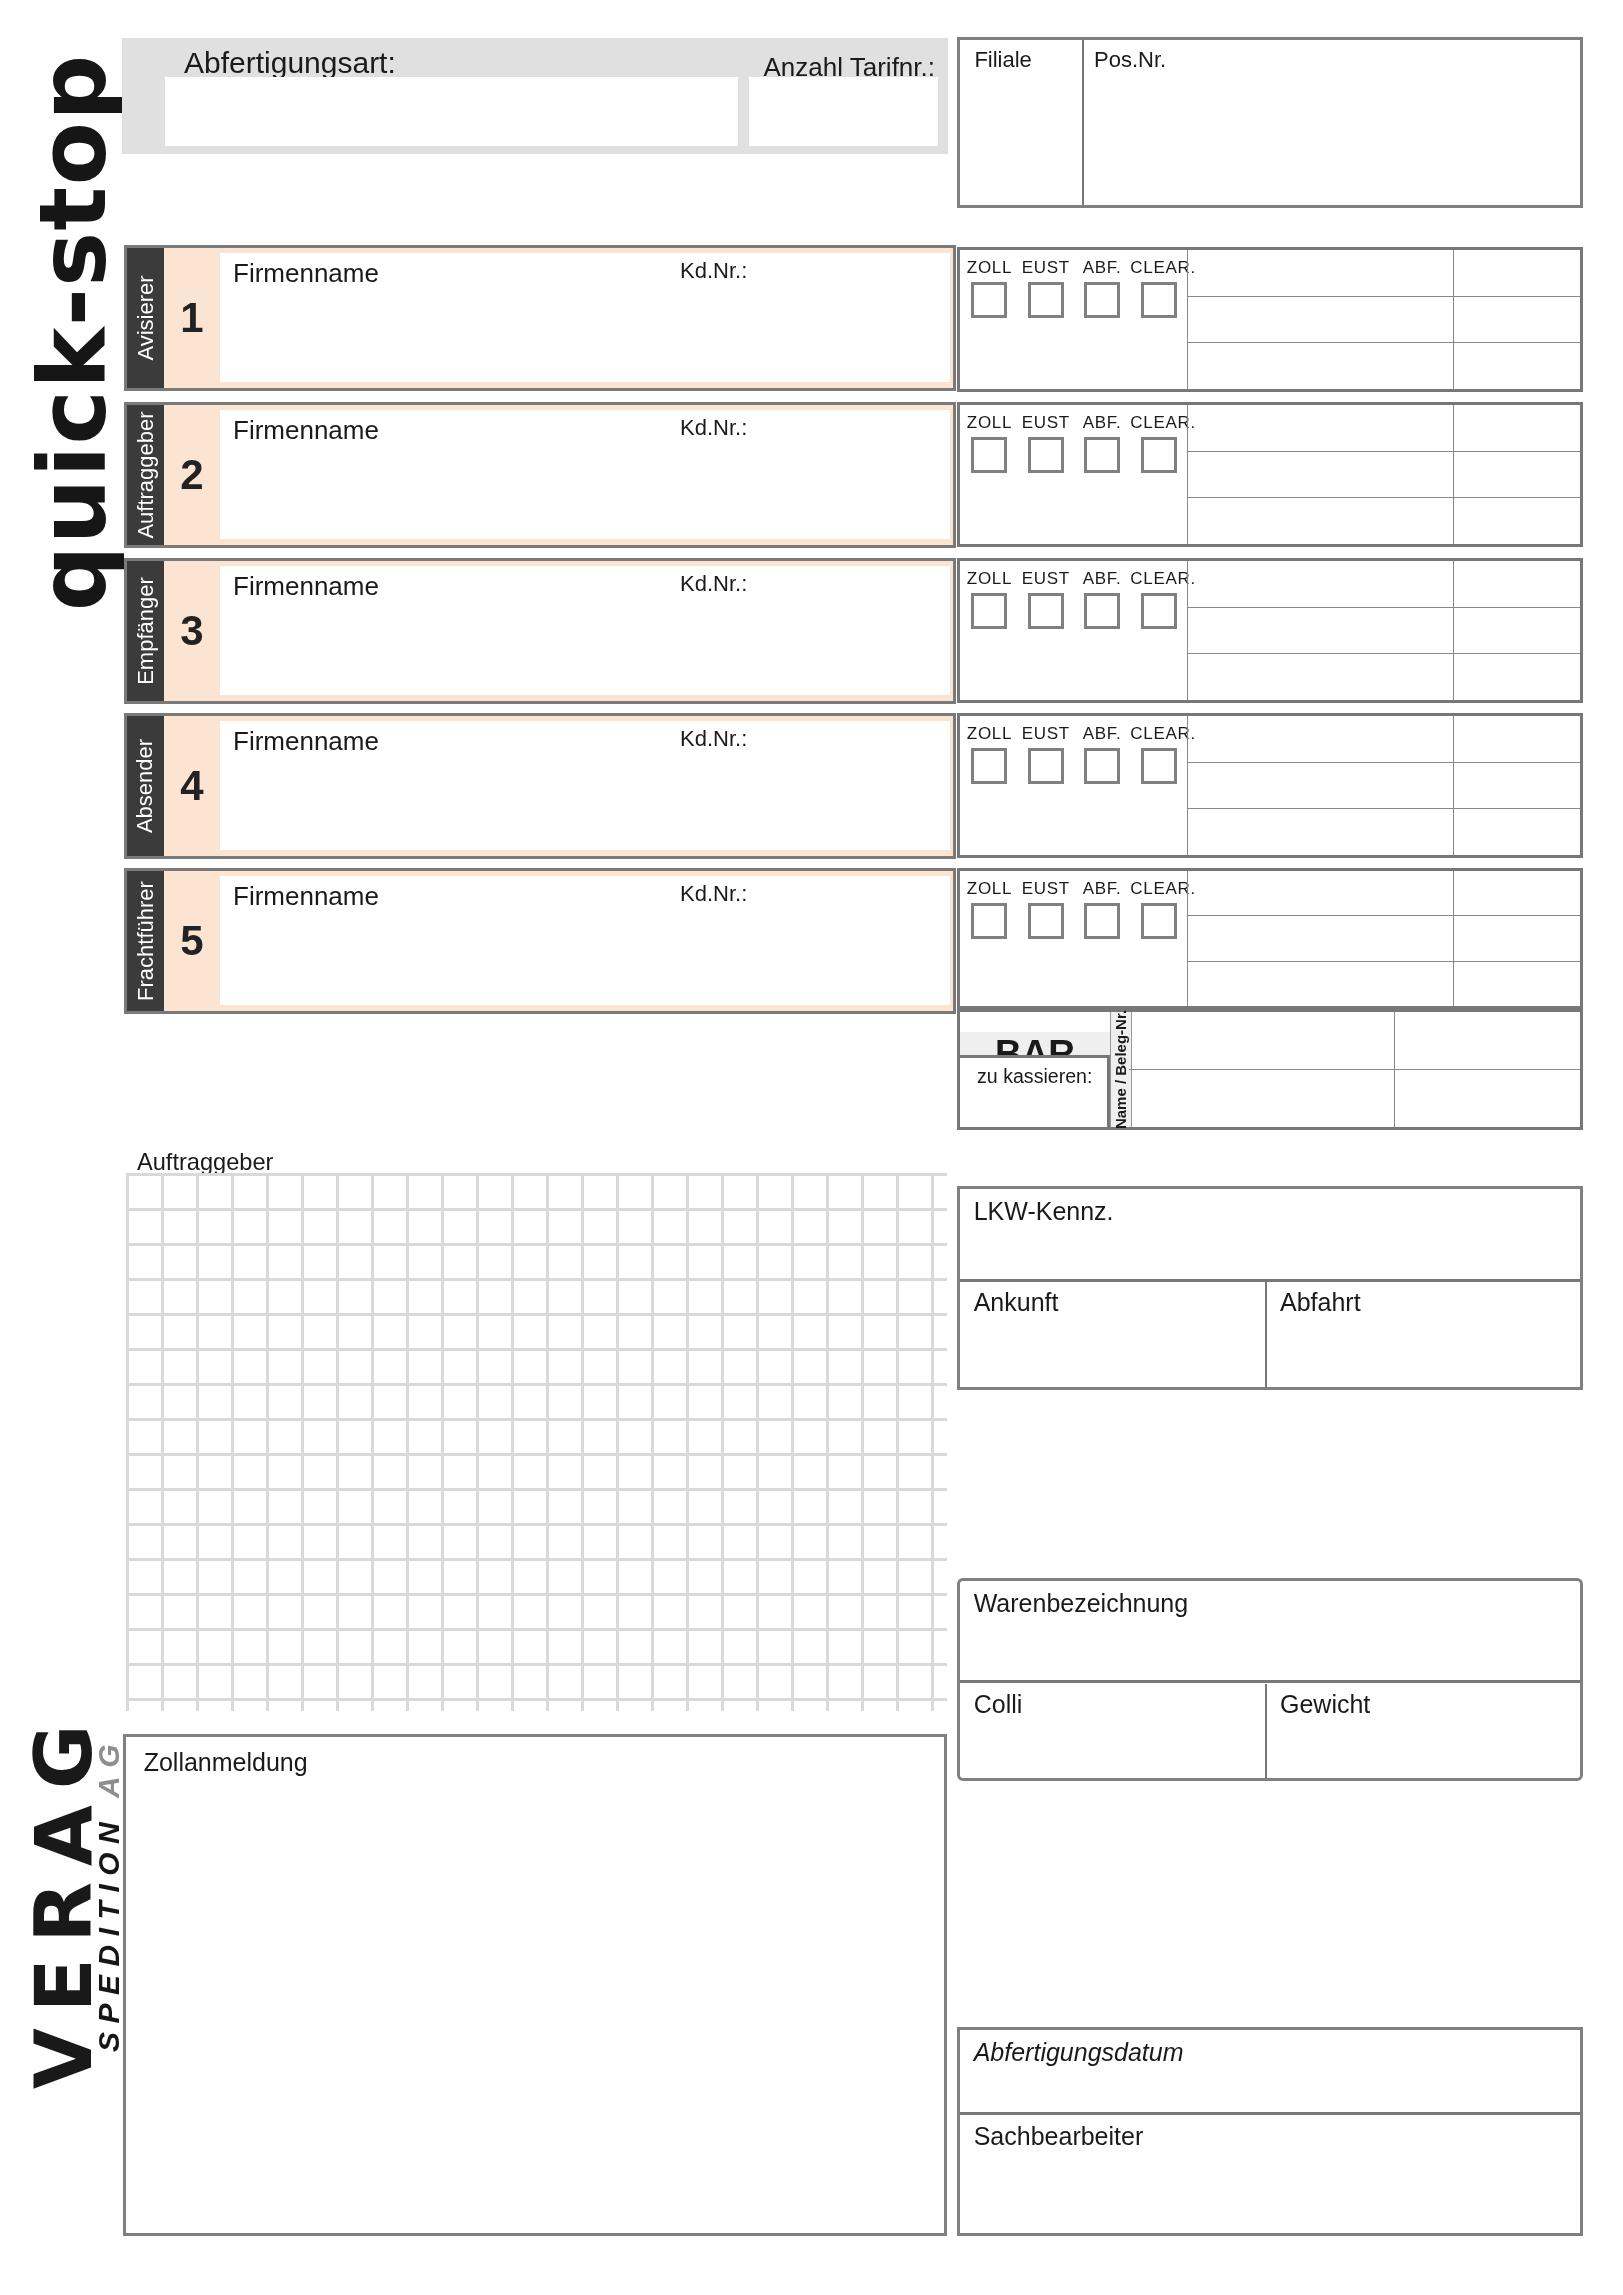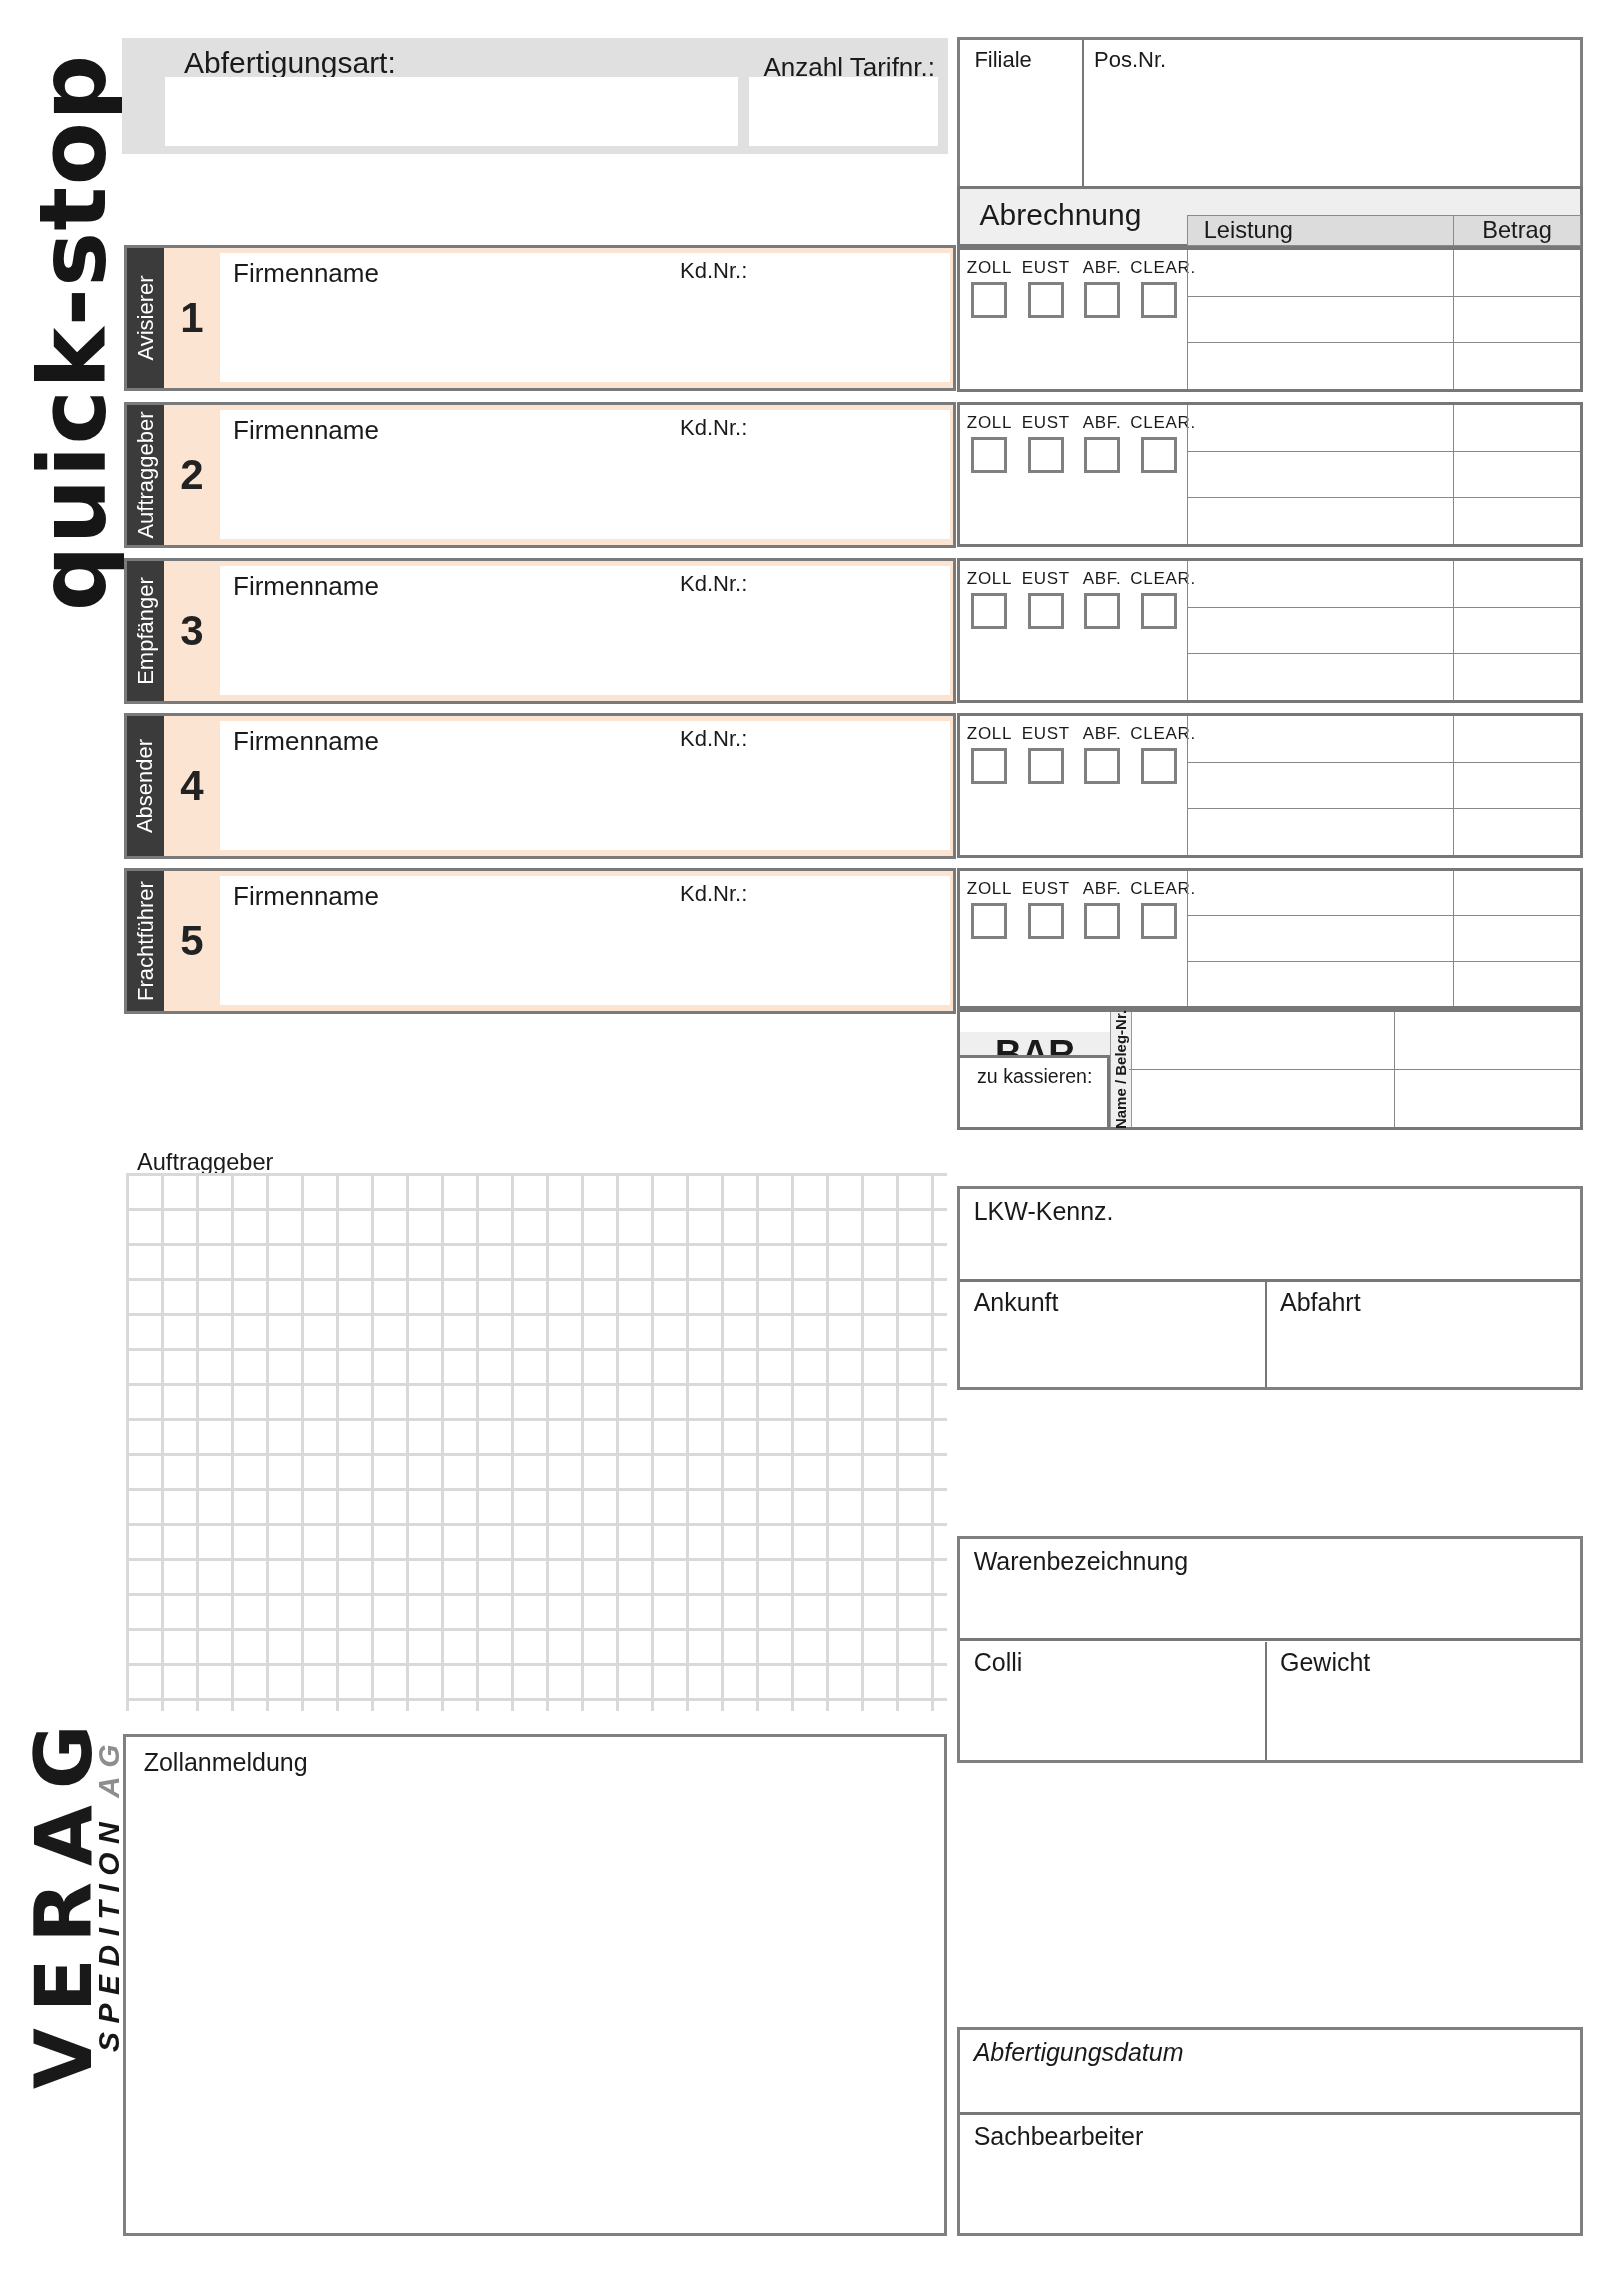--- a/index.html
+++ b/index.html
@@ -164,25 +164,20 @@
     <div class="rlabel">
         <span>Frachtführer</span>
       </div>
     <div class="rnum">5</div>
     <div class="rfield">
       <div class="rfirm">Firmenname</div>
       <div class="rkdnr">Kd.Nr.:</div>
     </div>
   </div>
 
-  <div class="abs abox ahdr" style="top:186px;height:61px;">
-    <div class="ahdr-title">Abrechnung</div>
-    <div class="colhdr leist">Leistung</div>
-    <div class="colhdr betr">Betrag</div>
-  </div>
 
   <div class="abs abox" style="top:247px;height:145px;">
     <div class="cbzone">
       <div class="cbcell">
           <div class="cblabel">ZOLL</div>
           <div class="cbbox"></div>
         </div>
       <div class="cbcell">
           <div class="cblabel">EUST</div>
           <div class="cbbox"></div>
@@ -379,21 +374,21 @@
     <div class="hdiv" style="top:90px;"></div>
     <div class="vdiv" style="left:305px;top:93px;bottom:0;"></div>
     <div class="glabel" style="left:13.7px;top:7.9px;">LKW-Kennz.</div>
     <div class="glabel" style="left:13.7px;top:99px;">Ankunft</div>
     <div class="glabel" style="left:320px;top:99px;">Abfahrt</div>
     <div class="abs" style="left:0;top:0;right:0;height:90px;"></div>
     <div class="abs" style="left:0;top:93px;width:305px;bottom:0;"></div>
     <div class="abs" style="left:307px;top:93px;right:0;bottom:0;"></div>
   </div>
 
-  <div class="abs gbox" style="top:1536px;height:227px;">
+  <div class="abs gbox" style="top:1578px;height:203px;border-radius:6px;">
     <div class="hdiv" style="top:99px;"></div>
     <div class="vdiv" style="left:305px;top:103px;bottom:0;"></div>
     <div class="glabel" style="left:13.7px;top:7.9px;">Warenbezeichnung</div>
     <div class="glabel" style="left:13.7px;top:109px;">Colli</div>
     <div class="glabel" style="left:320px;top:109px;">Gewicht</div>
     <div class="abs" style="left:0;top:0;right:0;height:99px;"></div>
     <div class="abs" style="left:0;top:103px;width:305px;bottom:0;"></div>
     <div class="abs" style="left:307px;top:103px;right:0;bottom:0;"></div>
   </div>
 

